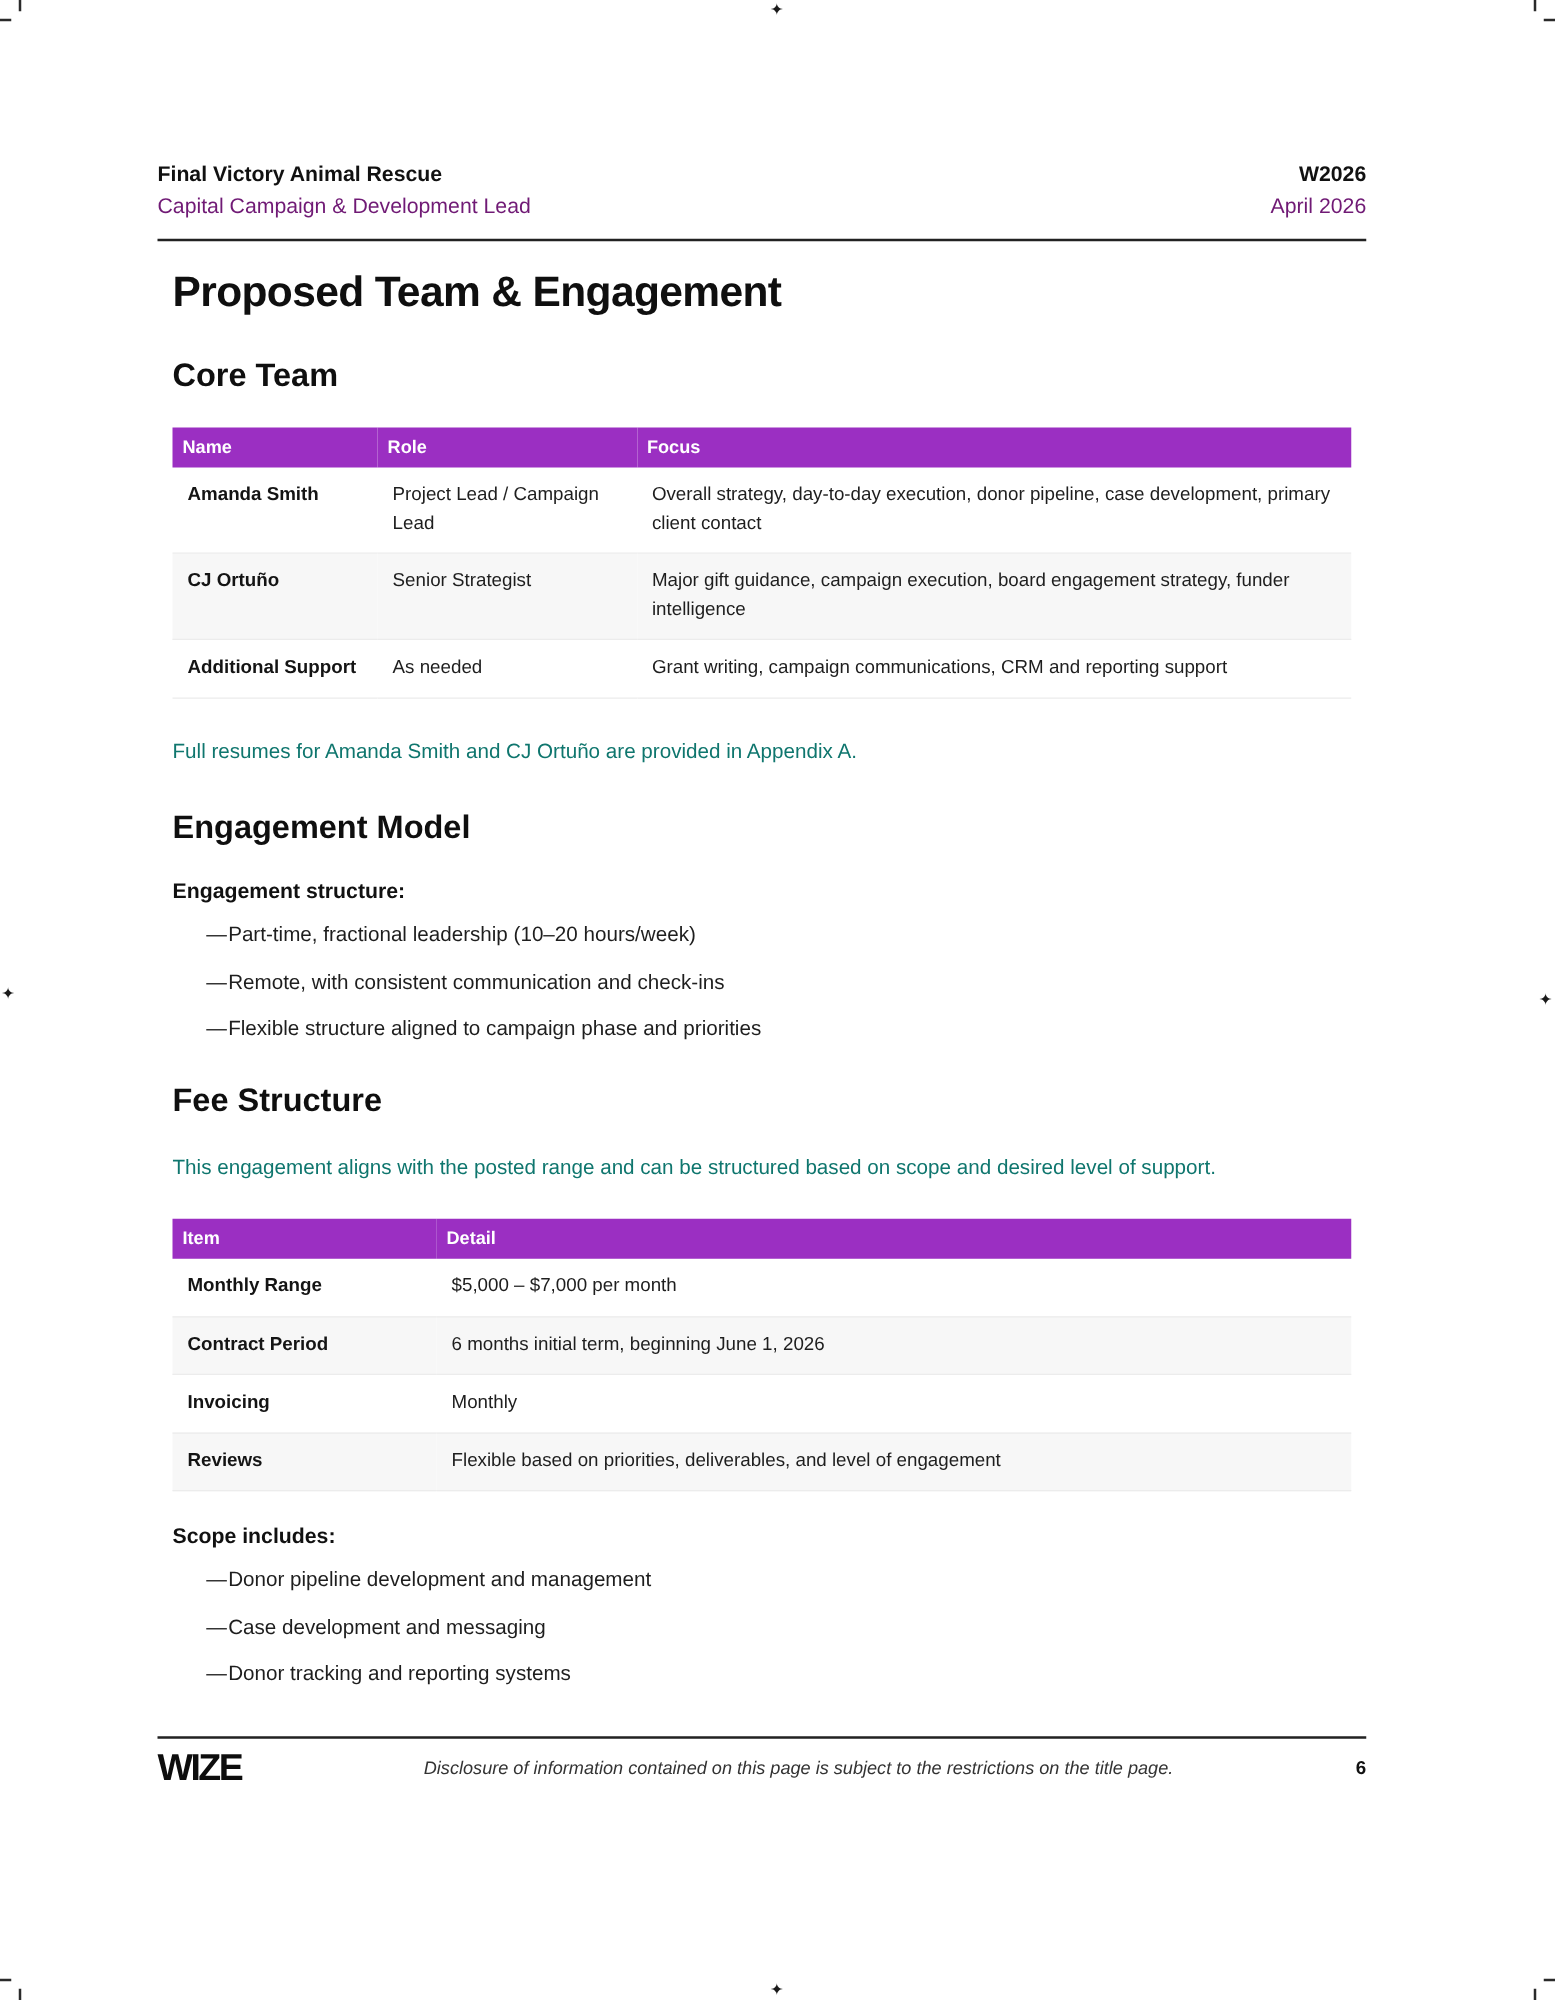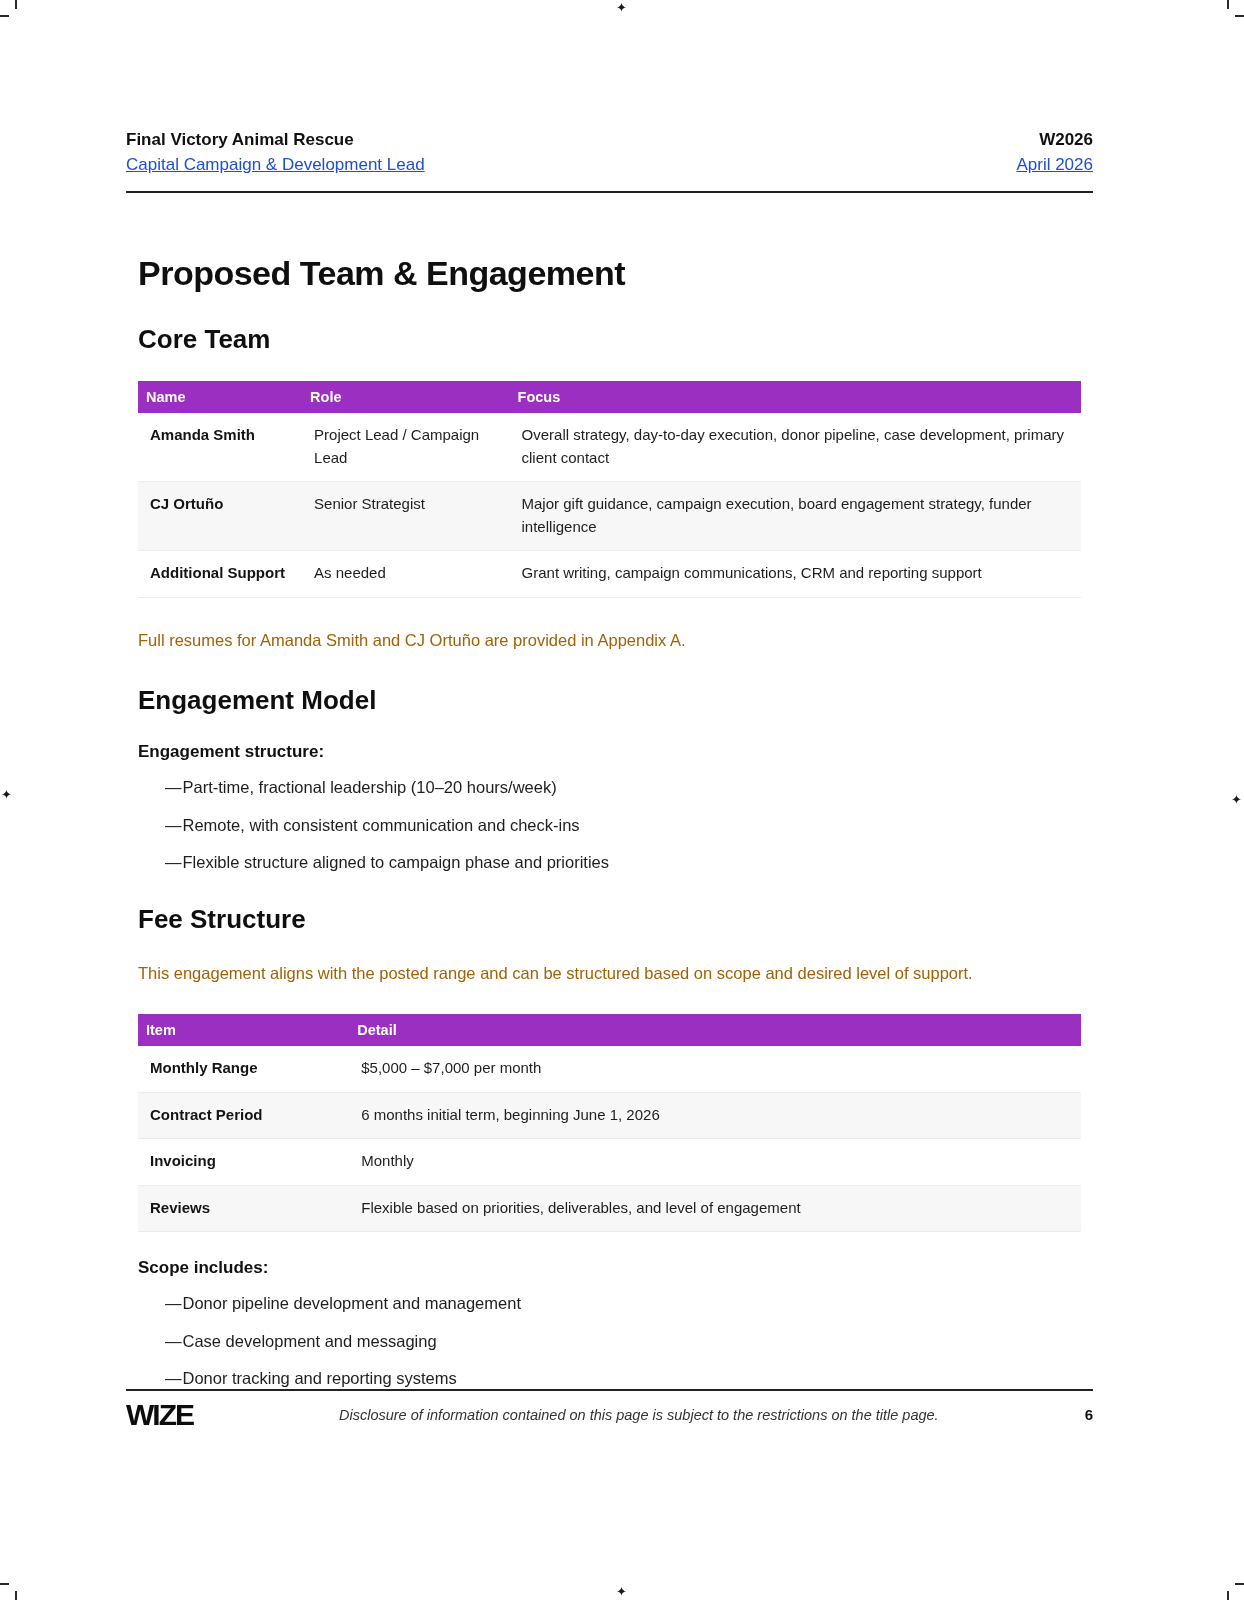--- a/index.html
+++ b/index.html
@@ -13,48 +13,48 @@
   .cm { position:absolute; background:#2a2a2a; }
   .cm-v { width:2px; height:9px; }
   .cm-h { width:9px; height:2px; }
   .star { position:absolute; font-size:13px; color:#1a1a1a; line-height:1; }
   
   .doc-header {
     display:flex; justify-content:space-between; align-items:flex-start;
     padding:128px 151px 0 126px;
   }
   .hdr-line1 { font-size:17px; font-weight:700; line-height:1.45; color:#111; }
-  .hdr-line2 { font-size:17px; line-height:1.45; color:#1d4ed8;text-decoration:underline; }
+  .hdr-line2 { font-size:17px; line-height:1.45; color:#701a75; }
   .hdr-right { text-align:right; }
   .rule { height:2px; background:#222; border:none; }
   .top-rule { margin:14px 151px 0 126px; }
   
   main { padding:0 163px 0 138px; }
-  h1 { margin-top:61px; font-size:34px; font-weight:800; letter-spacing:-0.5px; color:#0f0f0f; }
+  h1 { margin-top:22px; font-size:34px; font-weight:800; letter-spacing:-0.5px; color:#0f0f0f; }
   h2 { font-size:26px; font-weight:800; color:#0f0f0f; }
   .h2-core { margin-top:31px; }
   .h2-engagement { margin-top:30px; }
   .h2-fee { margin-top:30px; }
   table { width:100%; border-collapse:collapse; margin-top:26px; }
   thead th {
     background:var(--accent, #9B2FC2); color:#fff; text-align:left;
     font-size:14.5px; font-weight:700; padding:8px;
   }
   tbody td {
     font-size:15px; line-height:1.5; padding:11px 12px 12px;
     vertical-align:top; border-bottom:1px solid #ececec;
   }
   tbody tr:nth-child(even) { background:var(--altrow, #F7F7F7); }
   td.cell-key { font-weight:700; color:#141414; }
   .core-table .col-name  { width:17.4%; }
   .core-table .col-role  { width:22.0%; }
   .core-table .col-focus { width:60.6%; }
   .fee-table .col-item   { width:22.4%; }
   .fee-table .col-detail { width:77.6%; }
-  p.body-text { font-size:16.5px; line-height:1.8; color:#a16207; }
+  p.body-text { font-size:16.5px; line-height:1.8; color:#0f766e; }
   .note { margin-top:28px; }
   .intro { margin-top:24px; }
   .list-label { margin-top:26px; font-size:17px; font-weight:700; color:#111; }
   ul.dash-list { list-style:none; margin-top:15px; padding-left:27px; }
   ul.dash-list li { font-size:16.5px; line-height:1.3; margin-bottom:16px; color:#1e1e1e; }
   ul.dash-list .dash { margin-right:1px; }
   
   .doc-footer { position:absolute; left:126px; right:151px; top:1389px; }
   .footer-row { display:flex; align-items:center; margin-top:7px; }
   .logo { font-size:30px; font-weight:700; letter-spacing:-2px; color:#0d0d0d; line-height:1.1;text-align:center; }

